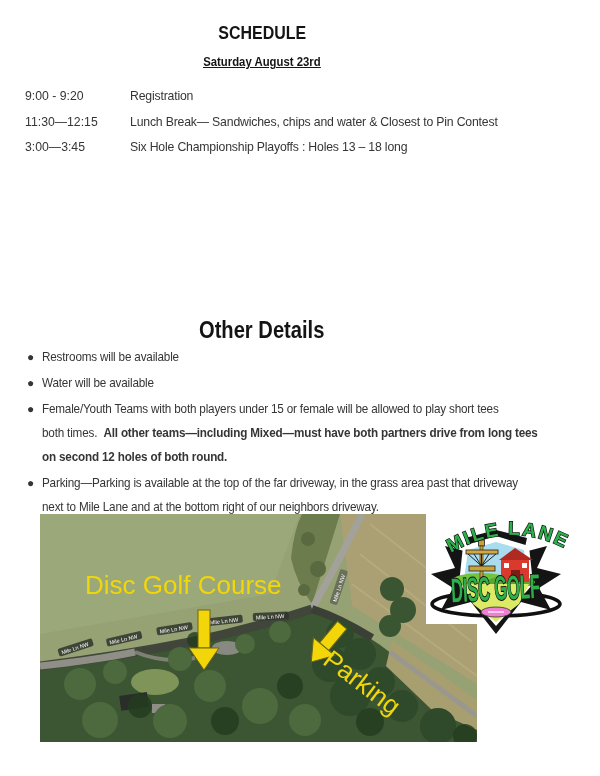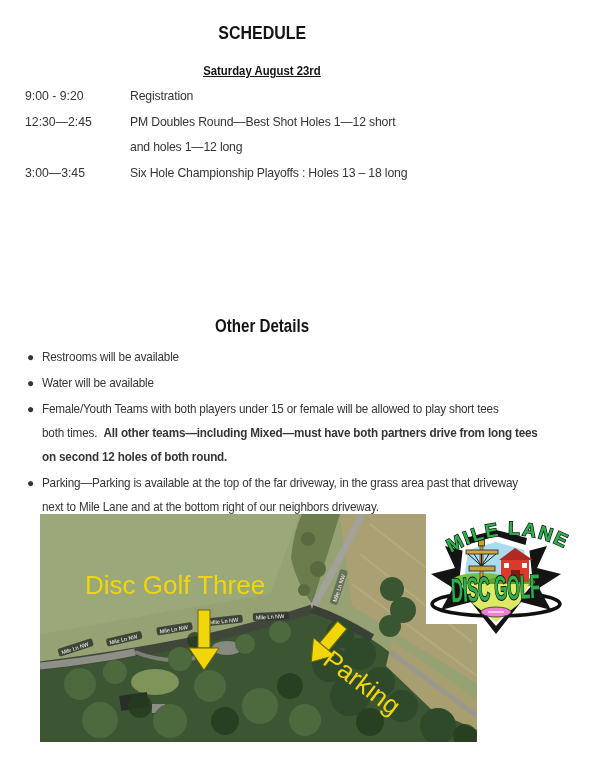--- a/index.html
+++ b/index.html
@@ -3,31 +3,31 @@
 <meta charset="utf-8">
 <style>
   html,body{margin:0;padding:0;background:#ffffff;}
   .page{
     position:relative;width:600px;height:756px;background:#ffffff;
     font-family:"Liberation Sans",sans-serif;color:#353535;overflow:hidden;
   }
   
   .title{position:absolute;top:22px;left:0;width:524px;text-align:center;
          font-size:19px;font-weight:bold;color:#141414;}
-  .date{position:absolute;top:63px;left:0;width:524px;text-align:center;
+  .date{position:absolute;top:54px;left:0;width:524px;text-align:center;
         font-size:13.5px;font-weight:bold;color:#141414;}
   .date span{text-decoration:underline;}
   .condense{display:inline-block;transform:scaleX(0.84);transform-origin:center;}
   
   .sched{position:absolute;top:88px;left:25px;right:0;}
   .srow{height:25.6px;font-size:13.2px;white-space:nowrap;}
   .stime{display:inline-block;width:105px;transform:scaleX(0.93);transform-origin:0 50%;}
   .sdesc{display:inline-block;letter-spacing:-0.2px;transform:scaleX(0.93);transform-origin:0 50%;}
   .other{position:absolute;top:316px;left:0;width:524px;text-align:center;
-         font-size:18px;font-weight:bold;color:#141414;}
+         font-size:24px;font-weight:bold;color:#141414;}
   
   .bullets{position:absolute;top:345px;left:25px;width:575px;font-size:13px;
            letter-spacing:-0.2px;line-height:24px;}
   .bullet{position:relative;padding-left:17px;margin-bottom:2px;}
   .dot{position:absolute;left:2px;top:0;font-size:12px;}
   .btext{display:inline-block;transform:scaleX(0.9);transform-origin:0 0;white-space:nowrap;}
   
   .map{position:absolute;left:40px;top:514px;width:437px;height:228px;overflow:hidden;z-index:1;}
   .map-label{position:absolute;color:#f0d60a;font-size:26px;white-space:nowrap;}
   .course-label{left:45px;top:56px;}
@@ -43,22 +43,21 @@
   <div class="title">
     <span class="condense">SCHEDULE</span>
   </div>
 
   <div class="date">
     <span class="condense"><span>Saturday August 23rd</span></span>
   </div>
 
   <div class="sched">
     <div class="srow"><span class="stime">9:00 - 9:20</span><span class="sdesc">Registration</span></div>
-    <div class="srow"><span class="stime">12:30—2:45</span><span class="sdesc">PM Doubles Round—Best Shot Holes 1—12 short</span></div>
-    <div class="srow"><span class="stime"></span><span class="sdesc">and holes 1—12 long</span></div>
+    <div class="srow"><span class="stime">11:30—12:15</span><span class="sdesc">Lunch Break— Sandwiches, chips and water &amp; Closest to Pin Contest</span></div>
     <div class="srow"><span class="stime">3:00—3:45</span><span class="sdesc">Six Hole Championship Playoffs : Holes 13 – 18 long</span></div>
   </div>
 
   <div class="other">
     <span class="condense">Other Details</span>
   </div>
 
   <div class="bullets">
     <div class="bullet">
       <span class="dot">●</span>
@@ -182,21 +181,21 @@
       <g fill="#f2d60a" stroke="#6b6414" stroke-width="1">
         <rect x="158" y="96" width="12" height="38"></rect>
         <polygon points="149,134 179,134 164,156"></polygon>
       </g>
 
       <g transform="translate(288,128) rotate(40)" fill="#f2d60a" stroke="#6b6414" stroke-width="1">
         <rect x="-6" y="-22" width="12" height="28"></rect>
         <polygon points="-14,6 14,6 0,26"></polygon>
       </g>
     </svg>
-    <div class="map-label course-label">Disc Golf Three</div>
+    <div class="map-label course-label">Disc Golf Course</div>
     <div class="map-label parking-label">Parking</div>
   </div>
 
   <div class="logo">
     <svg width="170" height="128" viewBox="0 0 170 128">
       <defs>
         <path id="lg-arc" d="M 8,56 Q 88,-6 168,56" fill="none"></path>
       </defs>
       <rect x="2" y="0" width="166" height="114" fill="#ffffff"></rect>
 

